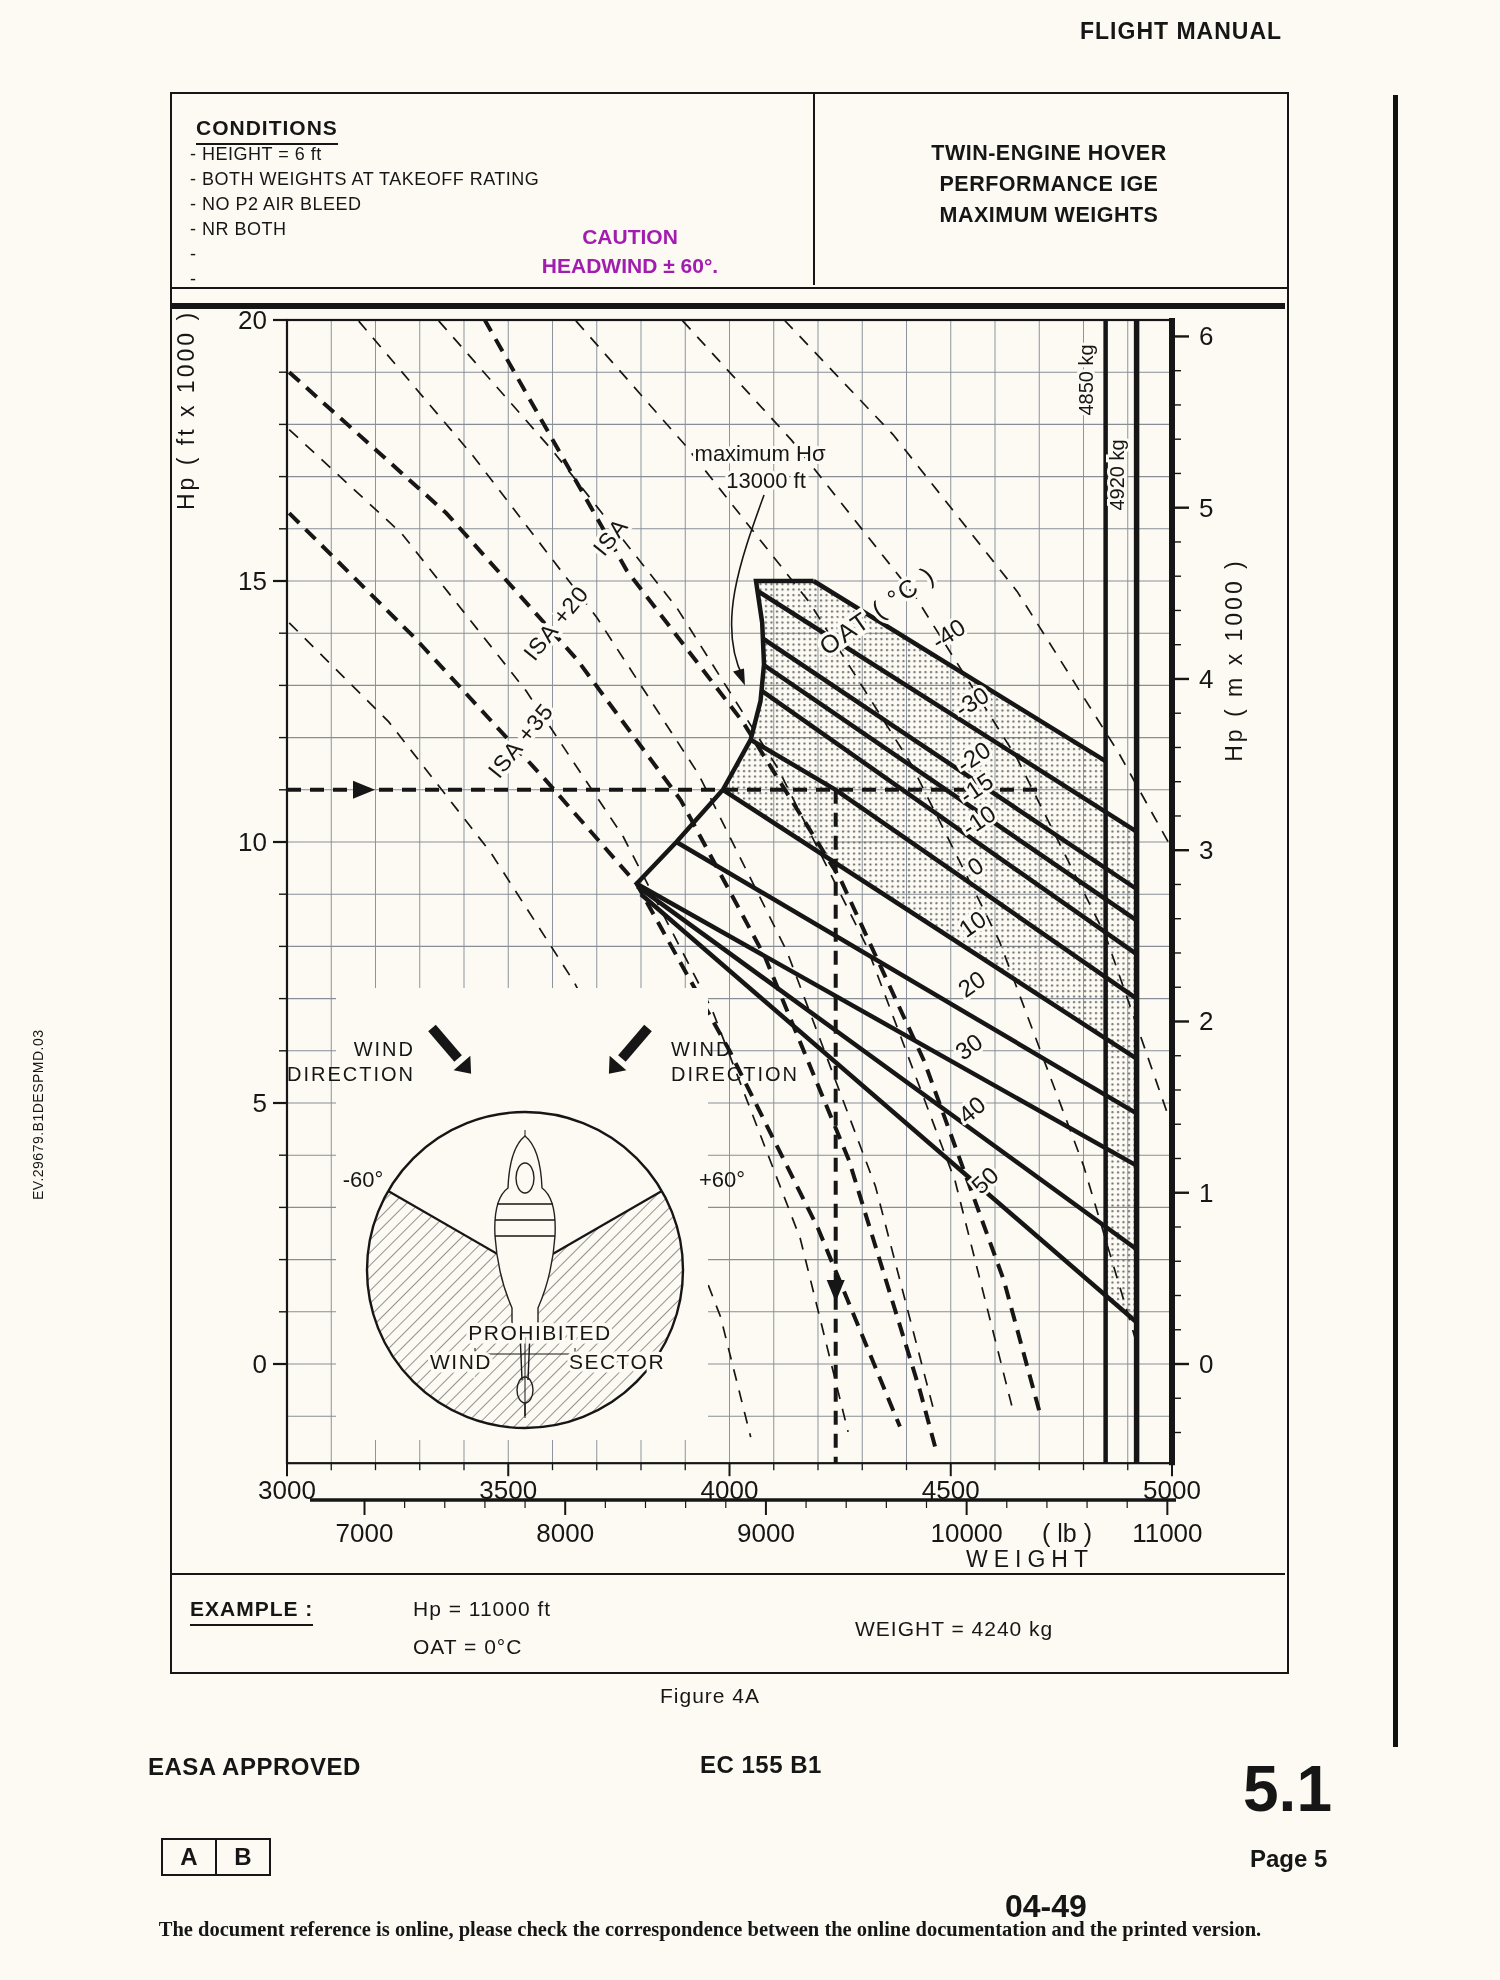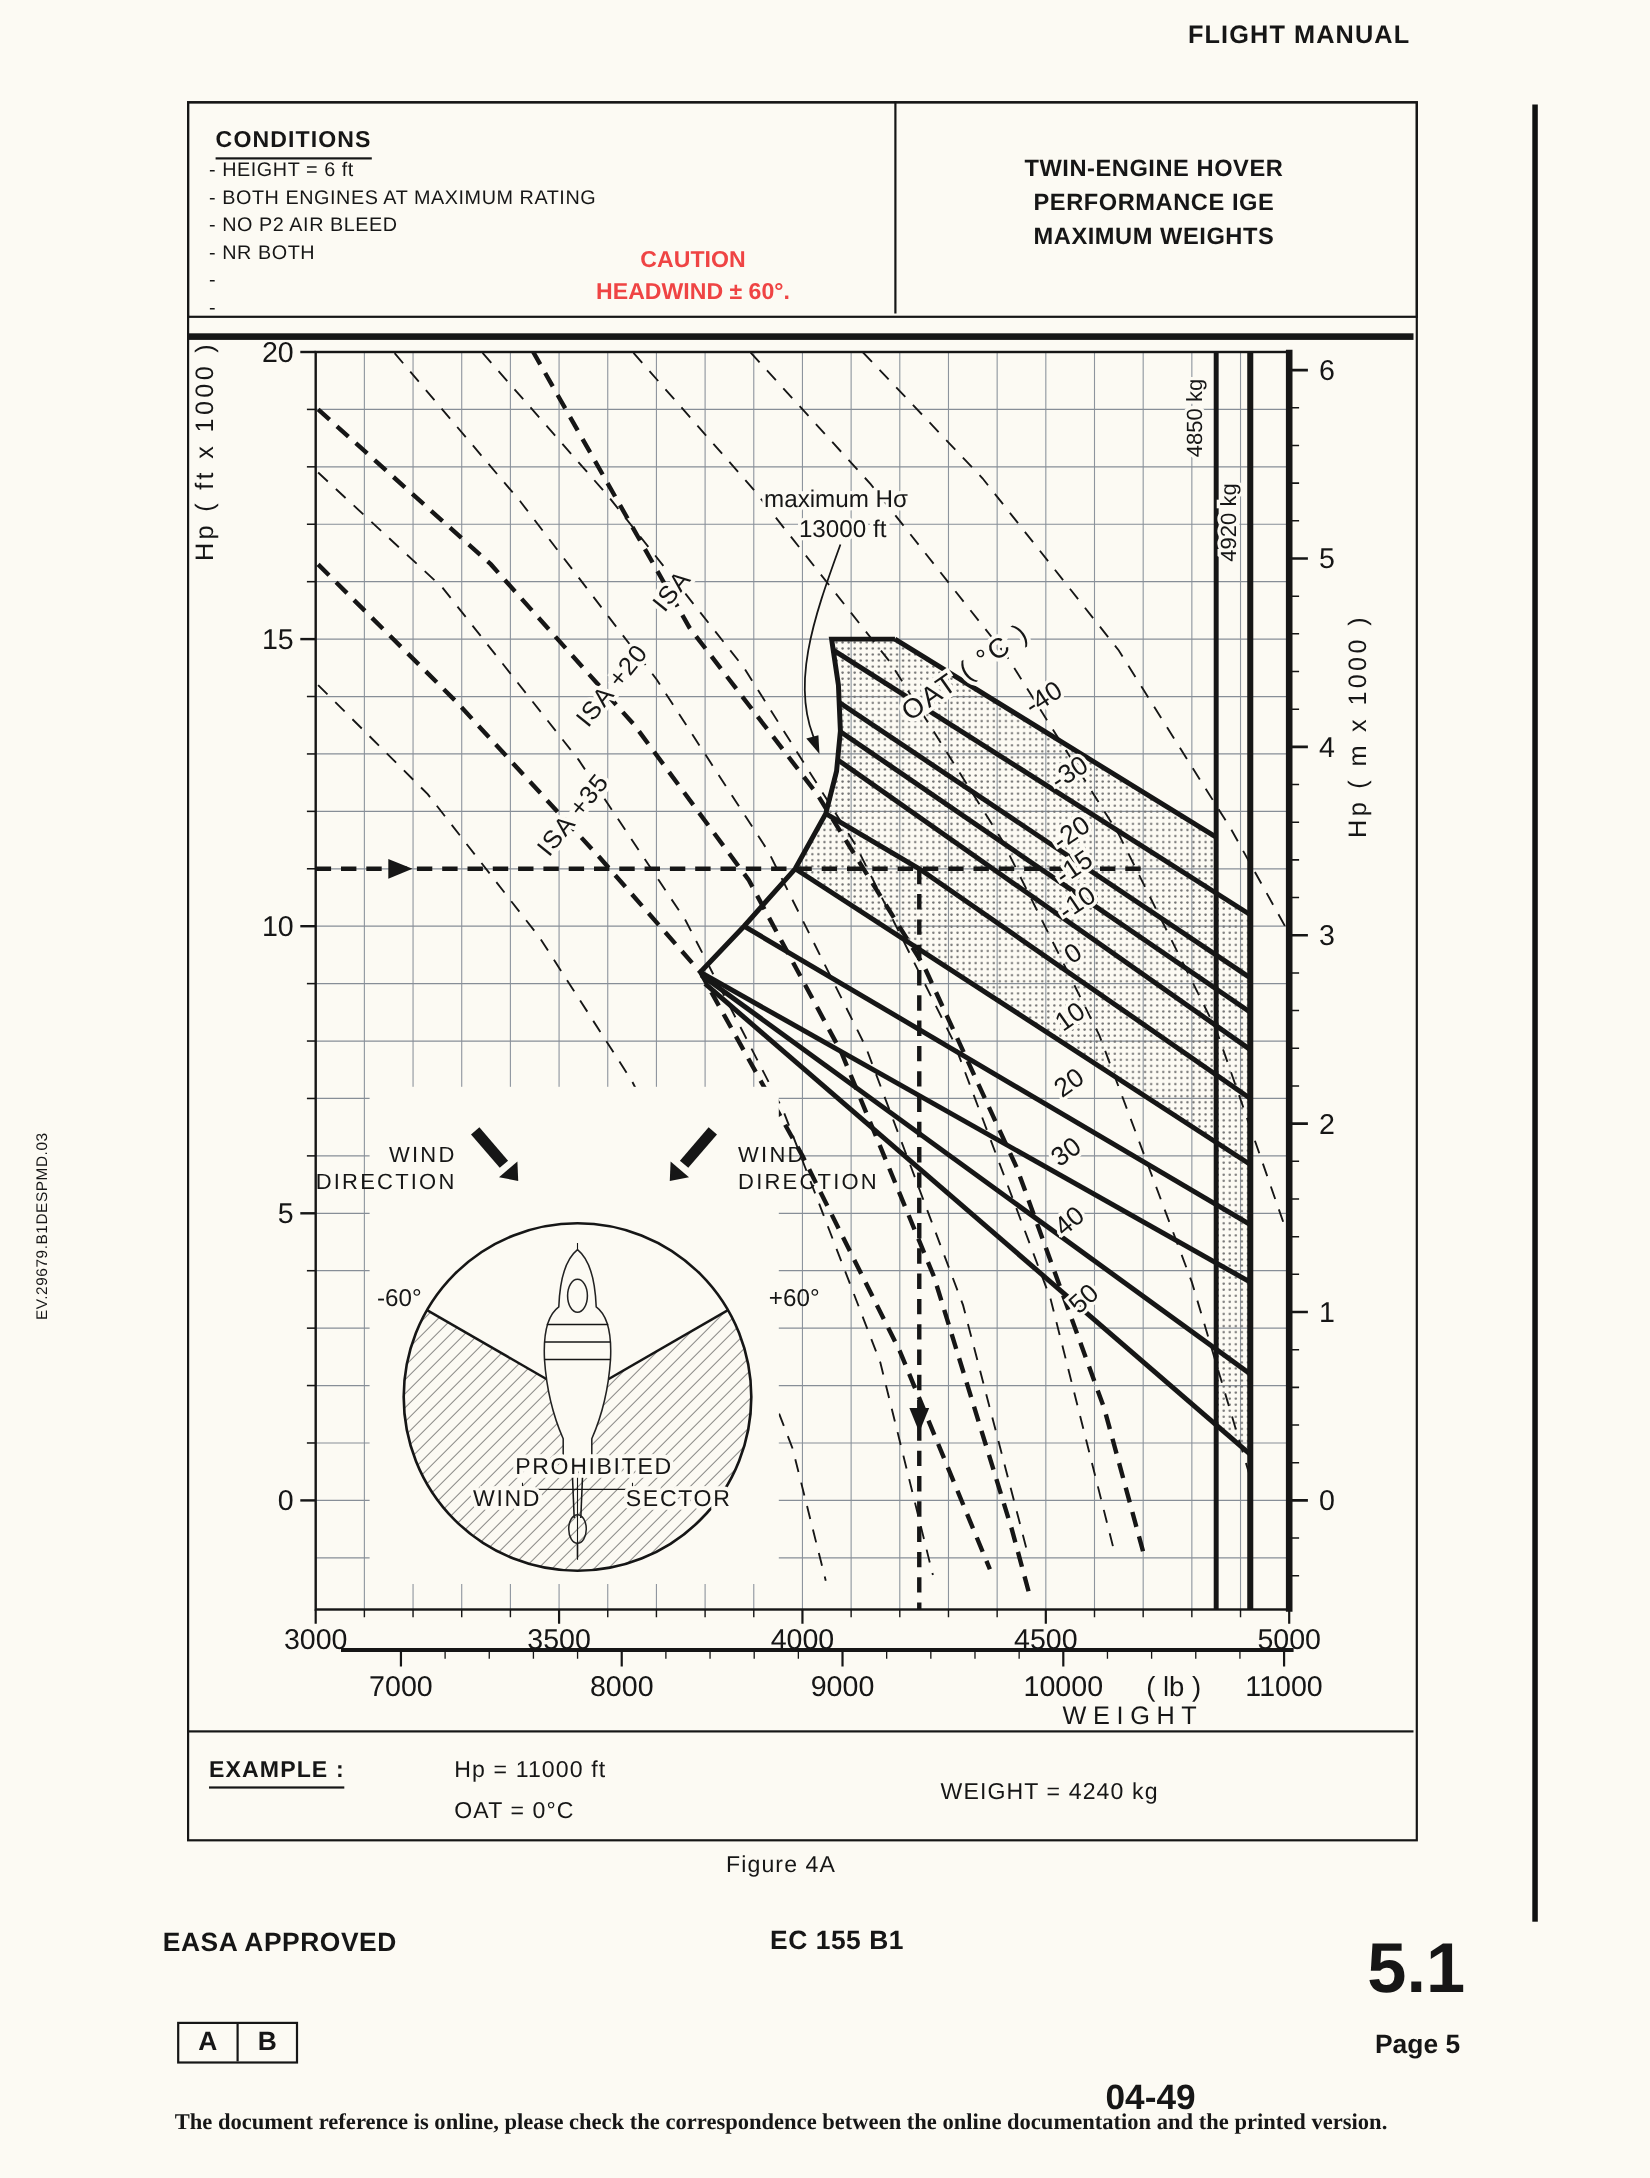--- a/index.html
+++ b/index.html
@@ -48,22 +48,22 @@
 <div id="page">
 
   <div class="abs b" id="flight-manual">FLIGHT MANUAL</div>
 
   <div class="abs" id="frame"></div>
   <div class="abs" id="topbox"></div>
   <div class="abs" id="topbox-divider"></div>
   <div class="abs" id="heavyline"></div>
 
   <div class="abs b" id="conditions-title">CONDITIONS</div>
-  <div class="abs" id="conditions-list"><div>- HEIGHT = 6 ft</div><div>- BOTH ENGINES AT MAXIMUM RATING</div><div>- NO P2 AIR BLEED</div><div>- NR BOTH</div><div>-</div><div>-</div></div>
-  <div class="abs" id="caution" style="color: #ef4444;">
+  <div class="abs" id="conditions-list"><div>- HEIGHT = 6 ft</div><div>- BOTH WEIGHTS AT TAKEOFF RATING</div><div>- NO P2 AIR BLEED</div><div>- NR BOTH</div><div>-</div><div>-</div></div>
+  <div class="abs" id="caution" style="color: #a21caf;">
     <div>CAUTION</div>
     <div>HEADWIND ± 60°.</div>
   </div>
   <div class="abs" id="titlebox">
     <div>TWIN-ENGINE HOVER</div>
     <div>PERFORMANCE IGE</div>
     <div>MAXIMUM WEIGHTS</div>
   </div>
 
   <div class="abs" id="sidecode">EV.29679.B1DESPMD.03</div>

